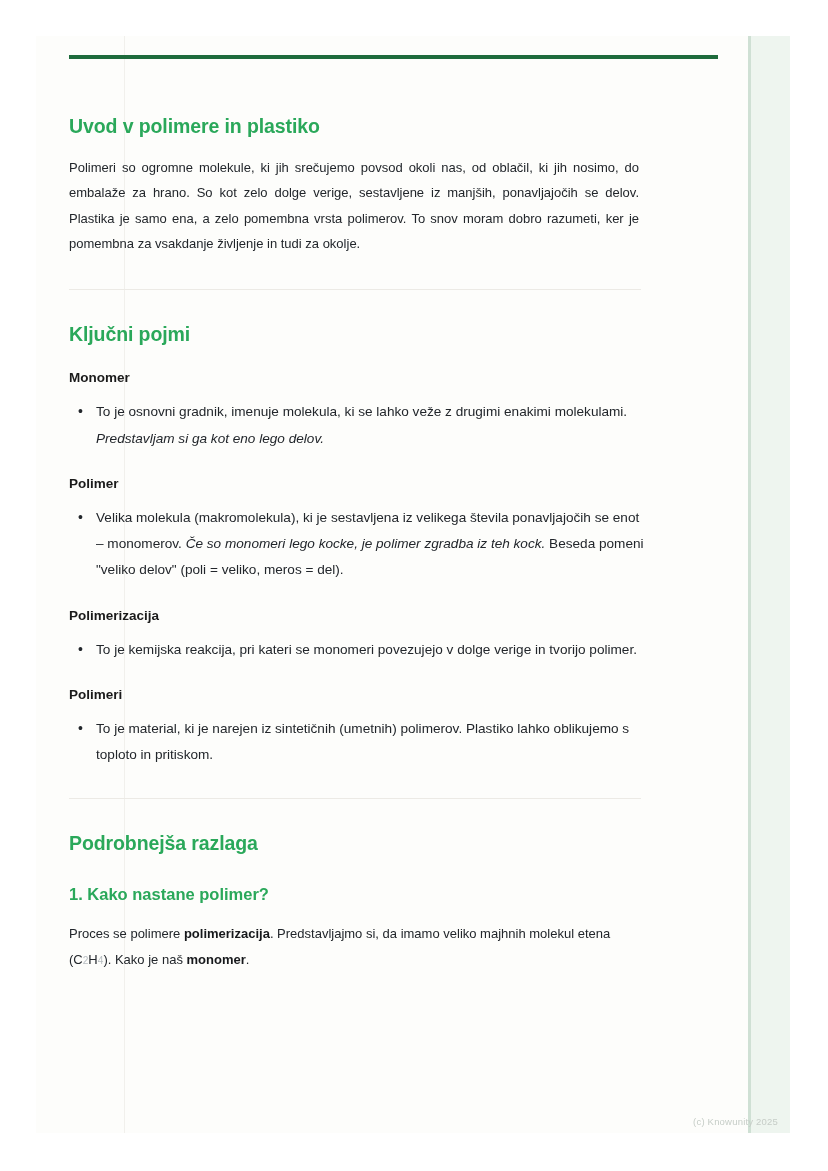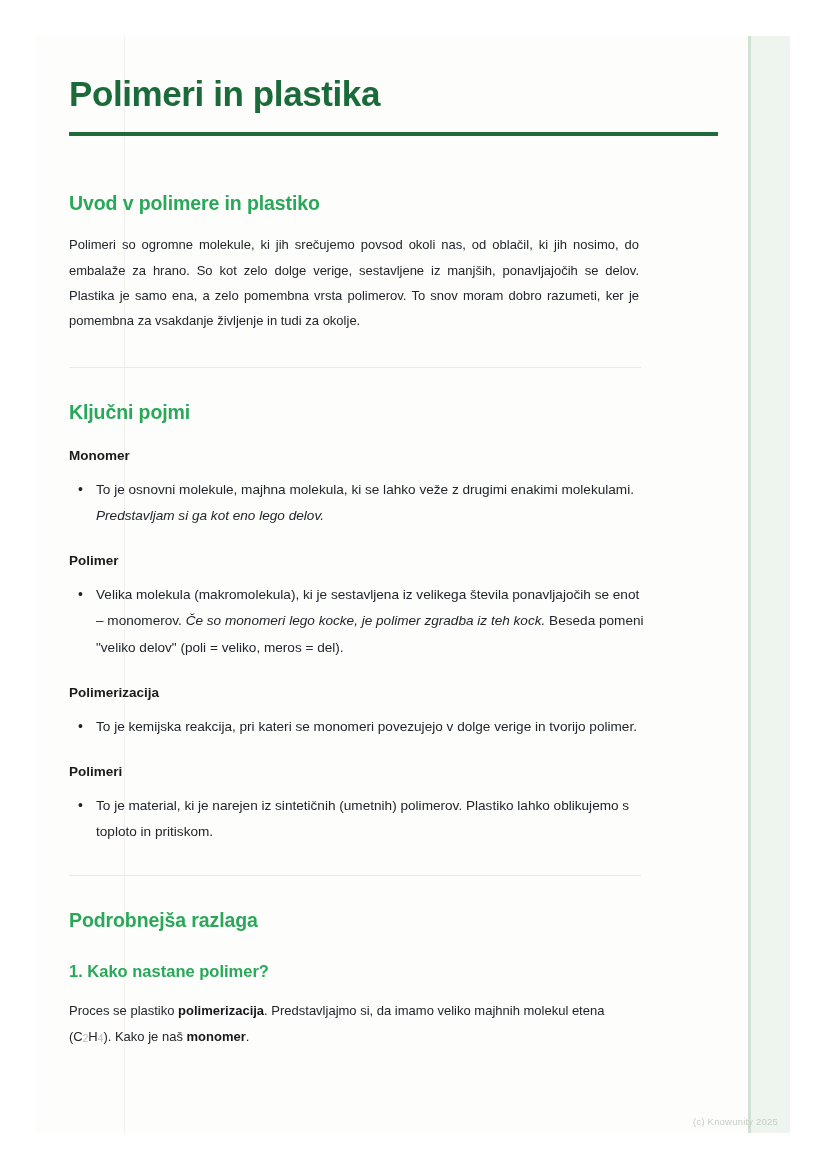--- a/index.html
+++ b/index.html
@@ -180,33 +180,32 @@
 </head>
 <body>
 
 <div class="page">
 
   <div class="guide-line"></div>
   <div class="right-band"></div>
 
   <div class="content">
 
-    <h1 class="doc-title">Polimeri in plastika</h1>
     <div class="title-rule"></div>
 
     <h2 class="section-title">Uvod v polimere in plastiko</h2>
     <p class="para">Polimeri so ogromne molekule, ki jih srečujemo povsod okoli nas, od oblačil, ki jih nosimo, do embalaže za hrano. So kot zelo dolge verige, sestavljene iz manjših, ponavljajočih se delov. Plastika je samo ena, a zelo pomembna vrsta polimerov. To snov moram dobro razumeti, ker je pomembna za vsakdanje življenje in tudi za okolje.</p>
 
     <hr class="divider gap-big">
 
     <h2 class="section-title tight">Ključni pojmi</h2>
 
     <h3 class="term">Monomer</h3>
     <ul class="bullets">
-      <li><span>To je osnovni molekule, majhna molekula, ki se lahko veže z drugimi enakimi molekulami. </span><em>Predstavljam si ga kot eno lego delov.</em></li>
+      <li><span>To je osnovni gradnik, imenuje molekula, ki se lahko veže z drugimi enakimi molekulami. </span><em>Predstavljam si ga kot eno lego delov.</em></li>
     </ul>
 
     <h3 class="term">Polimer</h3>
     <ul class="bullets">
       <li><span>Velika molekula (makromolekula), ki je sestavljena iz velikega števila ponavljajočih se enot – monomerov. </span><em>Če so monomeri lego kocke, je polimer zgradba iz teh kock.</em><span> Beseda pomeni "veliko delov" (poli = veliko, meros = del).</span></li>
     </ul>
 
     <h3 class="term">Polimerizacija</h3>
     <ul class="bullets">
       <li><span>To je kemijska reakcija, pri kateri se monomeri povezujejo v dolge verige in tvorijo polimer.</span></li>
@@ -216,19 +215,19 @@
     <ul class="bullets">
       <li><span>To je material, ki je narejen iz sintetičnih (umetnih) polimerov. Plastiko lahko oblikujemo s toploto in pritiskom.</span></li>
     </ul>
 
     <hr class="divider">
 
     <h2 class="section-title tight">Podrobnejša razlaga</h2>
 
     <h3 class="subhead">1. Kako nastane polimer?</h3>
 
-    <p class="para left"><span>Proces se plastiko </span><strong>polimerizacija</strong><span>. Predstavljajmo si, da imamo veliko majhnih molekul etena (C</span><sub class="faded">2</sub><span>H</span><sub class="faded">4</sub><span>). Kako je naš </span><strong>monomer</strong><span>.</span></p>
+    <p class="para left"><span>Proces se polimere </span><strong>polimerizacija</strong><span>. Predstavljajmo si, da imamo veliko majhnih molekul etena (C</span><sub class="faded">2</sub><span>H</span><sub class="faded">4</sub><span>). Kako je naš </span><strong>monomer</strong><span>.</span></p>
 
   </div>
 
   <div class="watermark">(c) Knowunity 2025</div>
 
 </div>
 
 </body></html>

